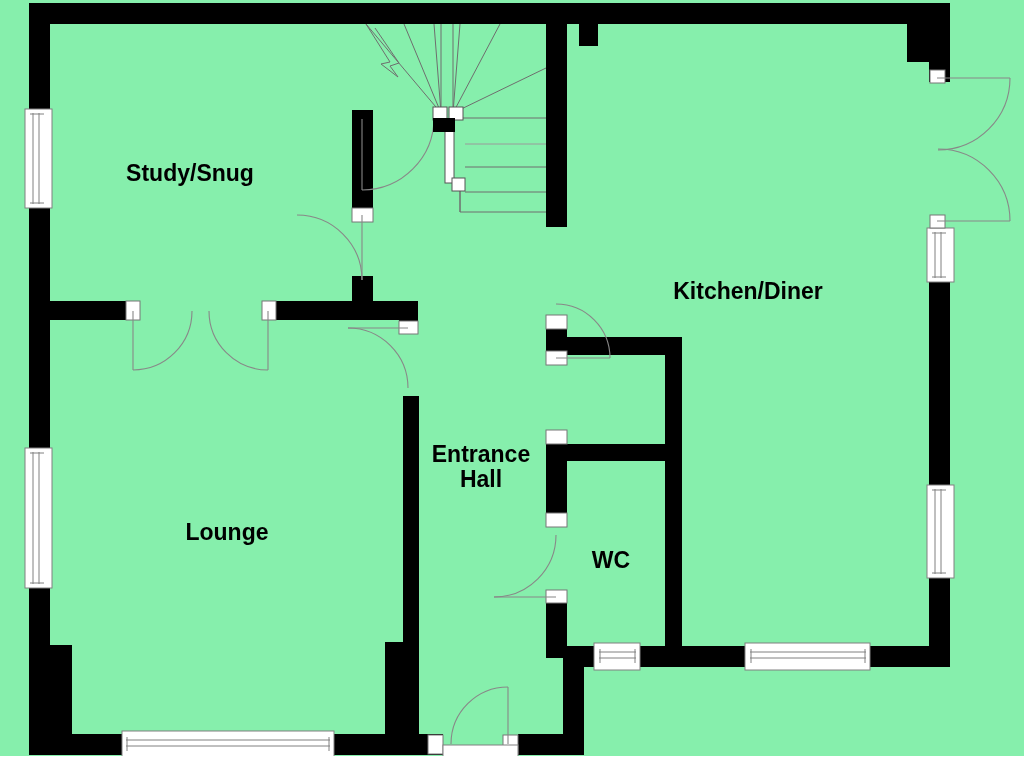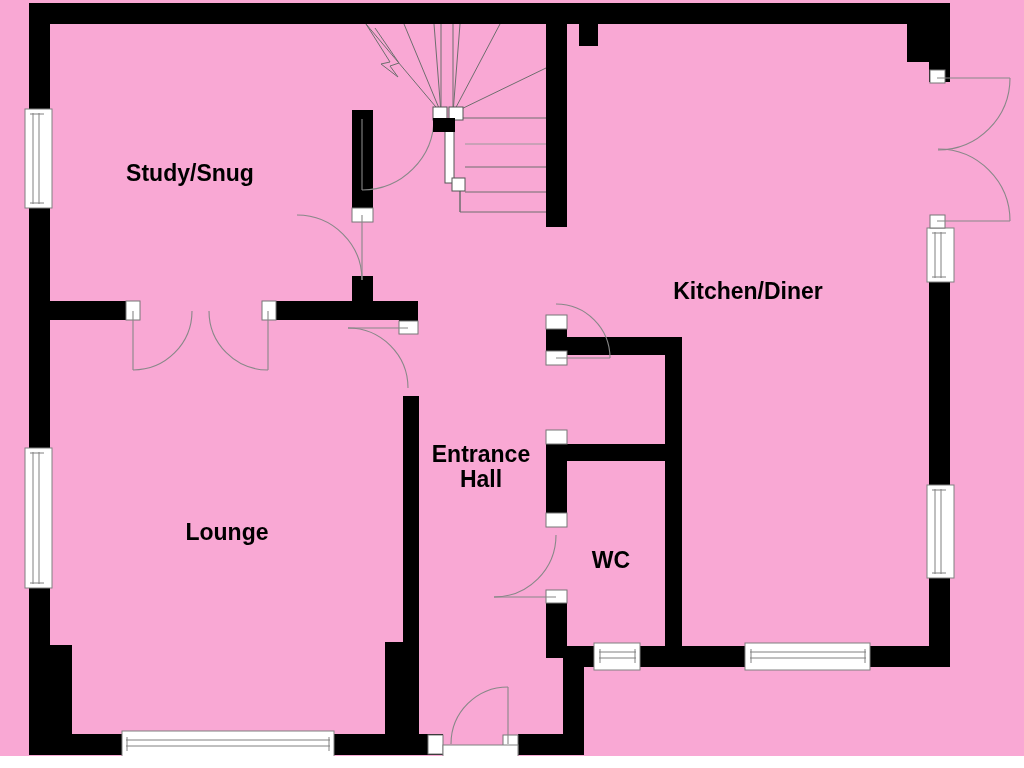--- a/index.html
+++ b/index.html
@@ -4,21 +4,21 @@
 <style>
   html, body {
     margin: 0;
     padding: 0;
     background: #ffffff;
   }
   #plan-wrap {
     position: relative;
     width: 1024px;
     height: 756px;
-    background: #f9a8d4;
+    background: #86efac;
     font-family: "Liberation Sans", sans-serif;
   }
   svg#floorplan {
     display: block;
     width: 1024px;
     height: 768px;
   }
   .wall { fill: #000000; }
   .swing { fill: none; stroke: #888888; stroke-width: 1.1; }
   .leaf { fill: none; stroke: #888888; stroke-width: 1.1; }

